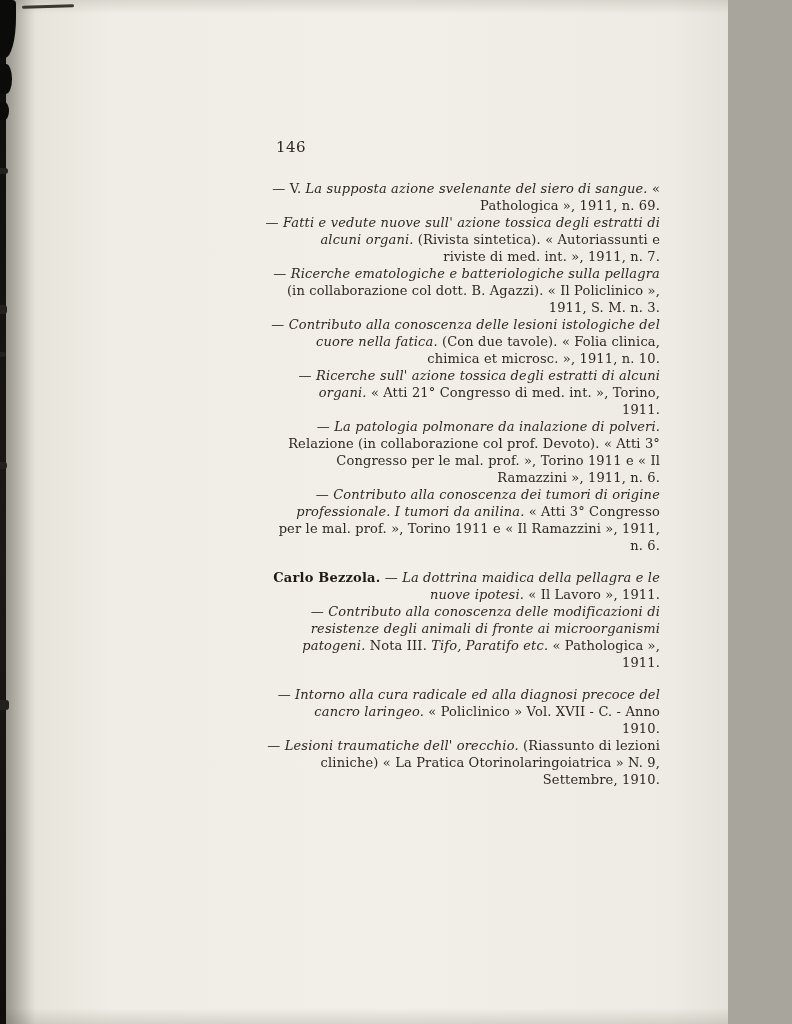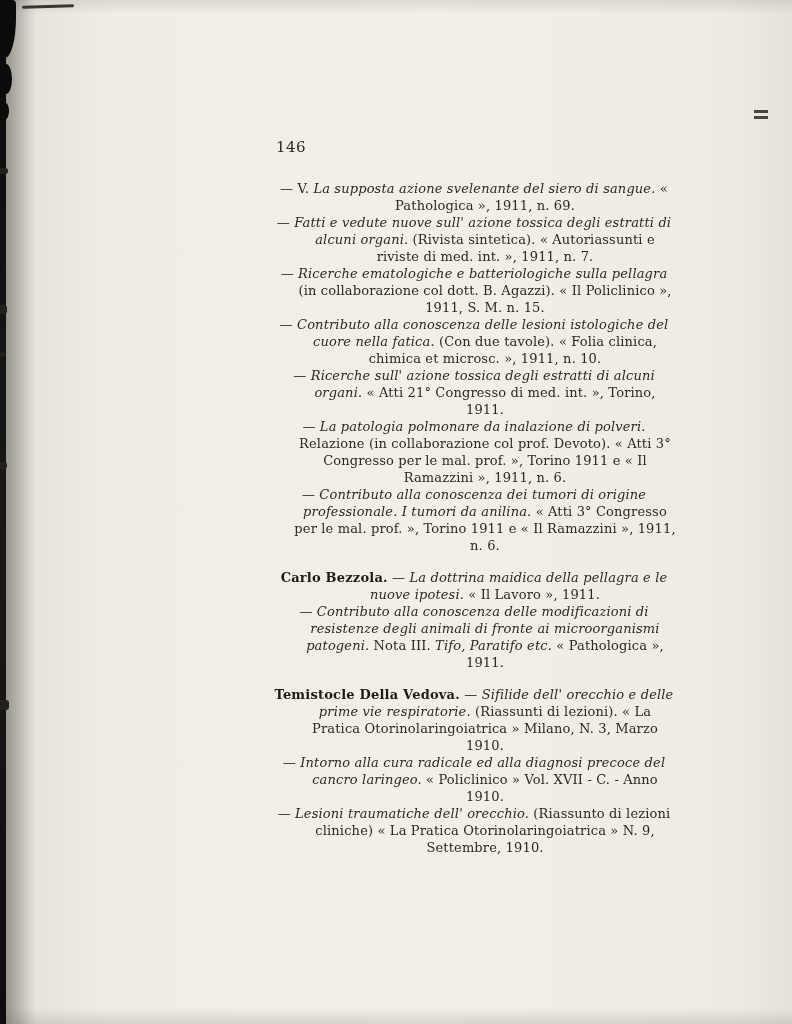--- a/index.html
+++ b/index.html
@@ -2,21 +2,21 @@
 <html><head>
 <meta charset="utf-8">
 <style>
   html, body {
     margin: 0;
     padding: 0;
     background: #a8a59d;
   }
   .scan {
     position: relative;
-    width: 792px;
+    width: 728px;
     height: 1024px;
     overflow: hidden;
     background:
       linear-gradient(180deg, rgba(120,115,105,0.18) 0, rgba(0,0,0,0) 14px),
       linear-gradient(0deg, rgba(120,115,105,0.22) 0, rgba(0,0,0,0) 16px),
       linear-gradient(90deg, #cfccc2 0px, #e6e3da 30px, #efede5 110px, #f1efe8 55%, #edebe3 92%, #e4e2da 100%);
     font-family: "DejaVu Serif", "Liberation Serif", serif;
     color: #2e2820;
   }
 
@@ -50,26 +50,26 @@
 
   
   .page-number {
     position: absolute;
     left: 276px; top: 138px;
     font-size: 15px;
     letter-spacing: 0.5px;
   }
   .bibliography {
     position: absolute;
-    left: 272px; top: 180px;
+    left: 256px; top: 180px;
     width: 404px;
     font-size: 13px;
     line-height: 17px;
     letter-spacing: 0.15px;
-    text-align: center;
+    text-align: right;
   }
   .section + .section { margin-top: 15px; }
   p.entry {
     margin: 0;
     padding-left: 22px;
     text-indent: -22px;
   }
   .it { font-style: italic; }
   .bd { font-weight: bold; color: #1f1a13; letter-spacing: 0.2px; }
   .rm { font-style: normal; }
@@ -89,29 +89,28 @@
   <div class="tick t4"></div>
   <div class="tick t5"></div>
   <div class="topmark"></div>
   <div class="rightmark"></div>
 
   <div class="page-number">146</div>
   <div class="bibliography">
       <div class="section">
         <p class="entry"><span class="rm">— V. </span><span class="it">La supposta azione svelenante del siero di sangue.</span><span class="rm"> « Pathologica », 1911, n. 69.</span></p>
         <p class="entry"><span class="rm">— </span><span class="it">Fatti e vedute nuove sull' azione tossica degli estratti di alcuni organi.</span><span class="rm"> (Rivista sintetica). « Autoriassunti e riviste di med. int. », 1911, n. 7.</span></p>
-        <p class="entry"><span class="rm">— </span><span class="it">Ricerche ematologiche e batteriologiche sulla pellagra</span><span class="rm"> (in collaborazione col dott. B. Agazzi). « Il Policlinico », 1911, S. M. n. 15.</span></p>
+        <p class="entry"><span class="rm">— </span><span class="it">Ricerche ematologiche e batteriologiche sulla pellagra</span><span class="rm"> (in collaborazione col dott. B. Agazzi). « Il Policlinico », 1911, S. M. n. 3.</span></p>
         <p class="entry"><span class="rm">— </span><span class="it">Contributo alla conoscenza delle lesioni istologiche del cuore nella fatica.</span><span class="rm"> (Con due tavole). « Folia clinica, chimica et microsc. », 1911, n. 10.</span></p>
         <p class="entry"><span class="rm">— </span><span class="it">Ricerche sull' azione tossica degli estratti di alcuni organi.</span><span class="rm"> « Atti 21° Congresso di med. int. », Torino, 1911.</span></p>
         <p class="entry"><span class="rm">— </span><span class="it">La patologia polmonare da inalazione di polveri.</span><span class="rm"> Relazione (in collaborazione col prof. Devoto). « Atti 3° Congresso per le mal. prof. », Torino 1911 e « Il Ramazzini », 1911, n. 6.</span></p>
         <p class="entry"><span class="rm">— </span><span class="it">Contributo alla conoscenza dei tumori di origine professionale. I tumori da anilina.</span><span class="rm"> « Atti 3° Congresso per le mal. prof. », Torino 1911 e « Il Ramazzini », 1911, n. 6.</span></p>
       </div>
       <div class="section">
         <p class="entry"><span class="bd">Carlo Bezzola.</span><span class="rm"> — </span><span class="it">La dottrina maidica della pellagra e le nuove ipotesi.</span><span class="rm"> « Il Lavoro », 1911.</span></p>
         <p class="entry"><span class="rm">— </span><span class="it">Contributo alla conoscenza delle modificazioni di resistenze degli animali di fronte ai microorganismi patogeni.</span><span class="rm"> Nota III. </span><span class="it">Tifo, Paratifo etc.</span><span class="rm"> « Pathologica », 1911.</span></p>
       </div>
       <div class="section">
-        <p class="entry"><span class="bd">Temistocle Della Vedova.</span><span class="rm"> — </span><span class="it">Sifilide dell' orecchio e delle prime vie respiratorie.</span><span class="rm"> (Riassunti di lezioni). « La Pratica Otorinolaringoiatrica » Milano, N. 3, Marzo 1910.</span></p>
         <p class="entry"><span class="rm">— </span><span class="it">Intorno alla cura radicale ed alla diagnosi precoce del cancro laringeo.</span><span class="rm"> « Policlinico » Vol. XVII - C. - Anno 1910.</span></p>
         <p class="entry"><span class="rm">— </span><span class="it">Lesioni traumatiche dell' orecchio.</span><span class="rm"> (Riassunto di lezioni cliniche) « La Pratica Otorinolaringoiatrica » N. 9, Settembre, 1910.</span></p>
       </div>
     </div>
 </div>
 
 </body></html>

